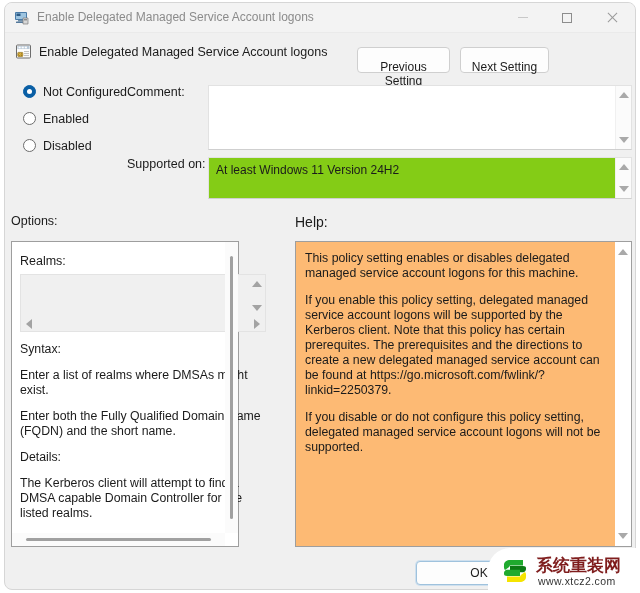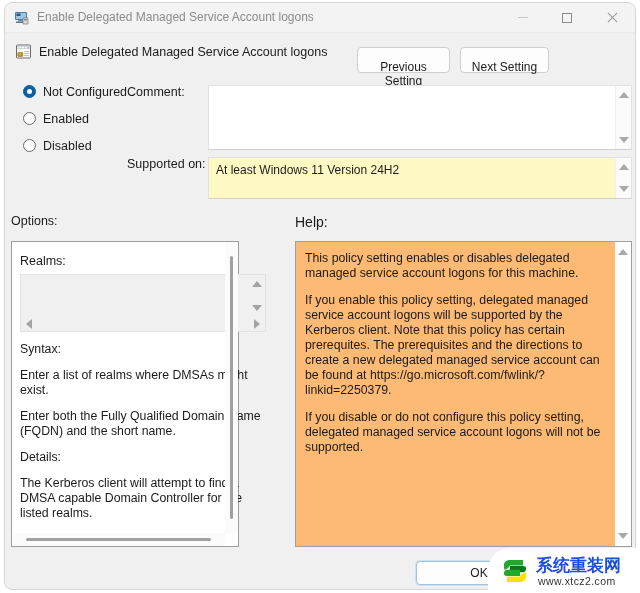--- a/index.html
+++ b/index.html
@@ -175,21 +175,21 @@
   #supported-label {
     position: absolute;
     left: 122px; top: 154px;
     font-size: 12.5px;
     color: #1b1b1b;
   }
   #supported-box {
     position: absolute;
     left: 203px; top: 154px;
     width: 424px; height: 42px;
-    background: #fef9c3;
+    background: #84cc16;
     border: 1px solid #e2e2e2;
     border-bottom-color: #cfcfcf;
     box-sizing: border-box;
   }
   #supported-text {
     position: absolute;
     left: 7px; top: 5px;
     font-size: 12px;
     color: #1b1b1b;
     white-space: nowrap;
@@ -401,21 +401,21 @@
     position: absolute;
     left: 12px; top: 8px;
     width: 30px; height: 30px;
   }
   #wm-title {
     position: absolute;
     left: 48px; top: 6px;
     font-family: Liberation Sans, sans-serif;
     font-size: 17px;
     font-weight: bold;
-    color: #1d4ed8;
+    color: #7f1d1d;
     letter-spacing: 0px;
     white-space: nowrap;
     text-align: right;
   }
   #wm-url {
     position: absolute;
     left: 50px; top: 27px;
     font-family: "Liberation Sans", sans-serif;
     font-size: 10.5px;
     color: #333333;

